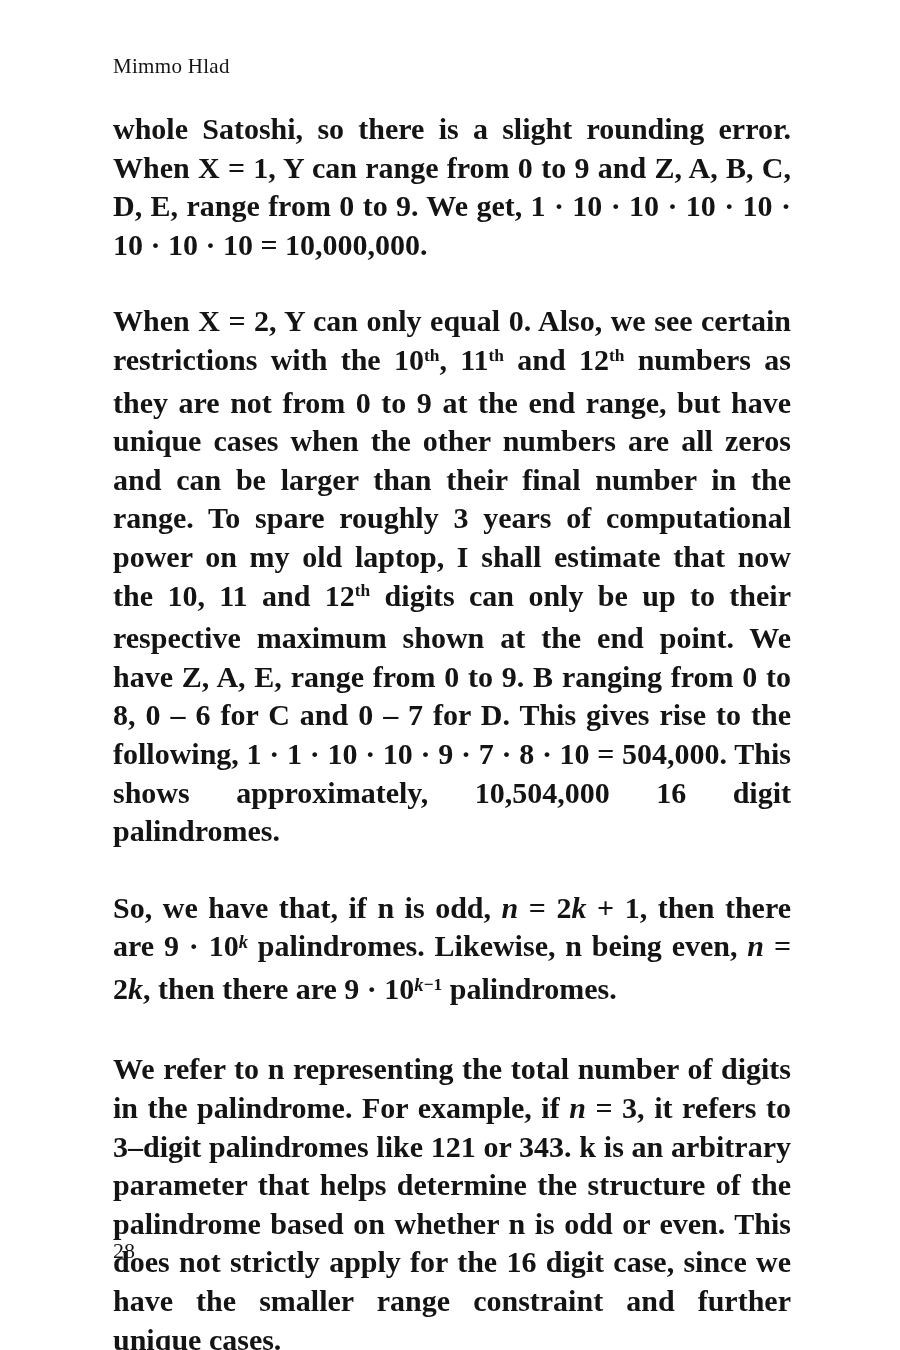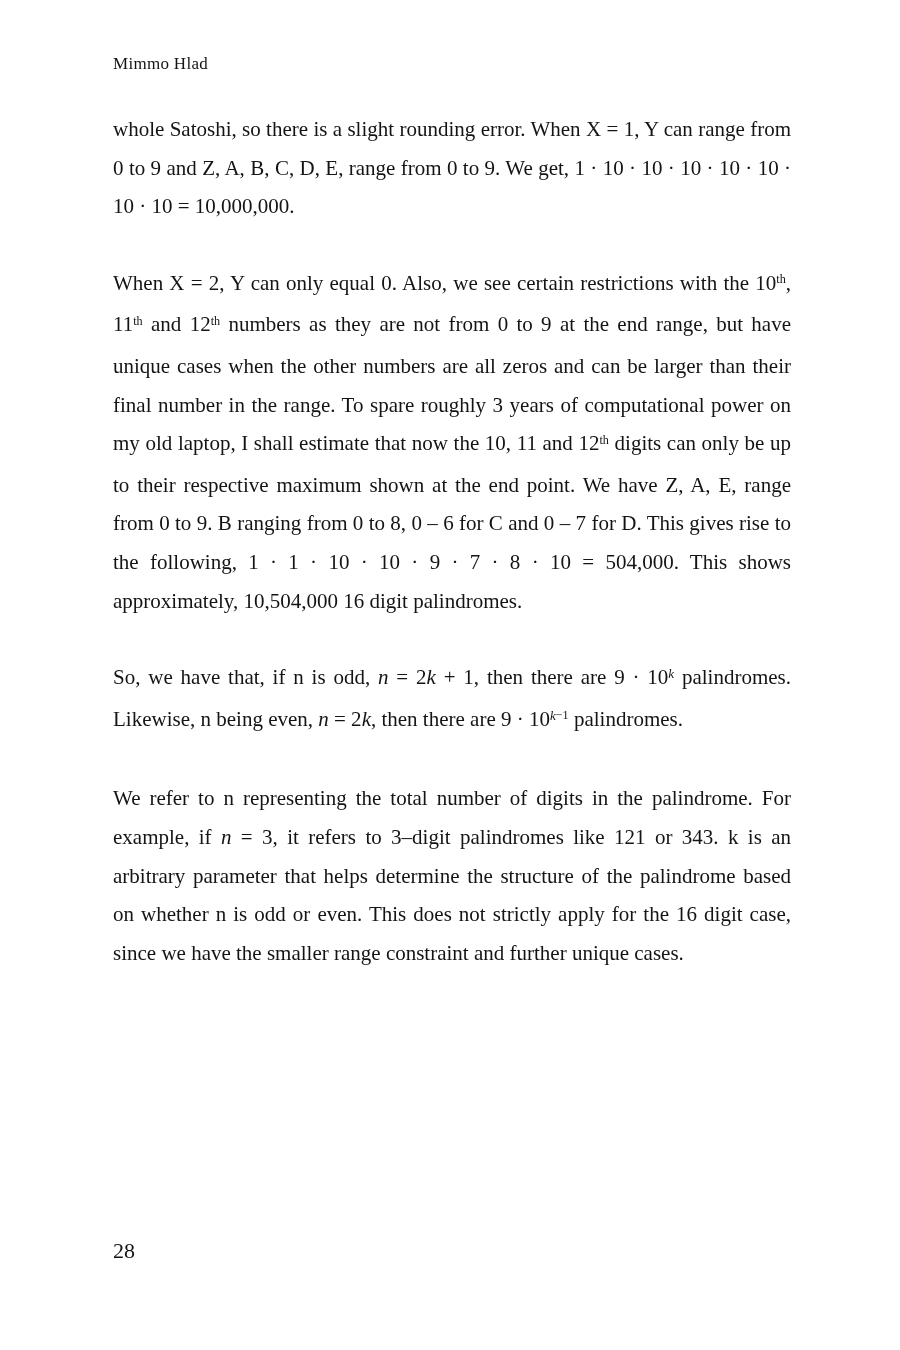--- a/index.html
+++ b/index.html
@@ -10,34 +10,35 @@
     background: #ffffff;
     position: relative;
     font-family: "Liberation Serif", "DejaVu Serif", serif;
     color: #141414;
     overflow: hidden;
   }
   .running-header {
     position: absolute;
     left: 113px;
     top: 54px;
-    font-size: 17px;
+    font-size: 21px;
     letter-spacing: 0.3px;
   }
   .content {
     position: absolute;
     left: 113px;
     top: 110px;
     width: 678px;
   }
   .content p {
     margin: 0 0 38px 0;
-    font-size: 21px;
+    font-size: 30px;
     line-height: 38.6px;
     text-align: justify;
+    font-weight: bold;
   }
   .run-sup {
     font-size: 0.58em;
     position: relative;
     top: -0.52em;
   }
   .run-i { font-style: italic; }
   .run-supi {
     font-style: italic;
     font-size: 0.62em;

